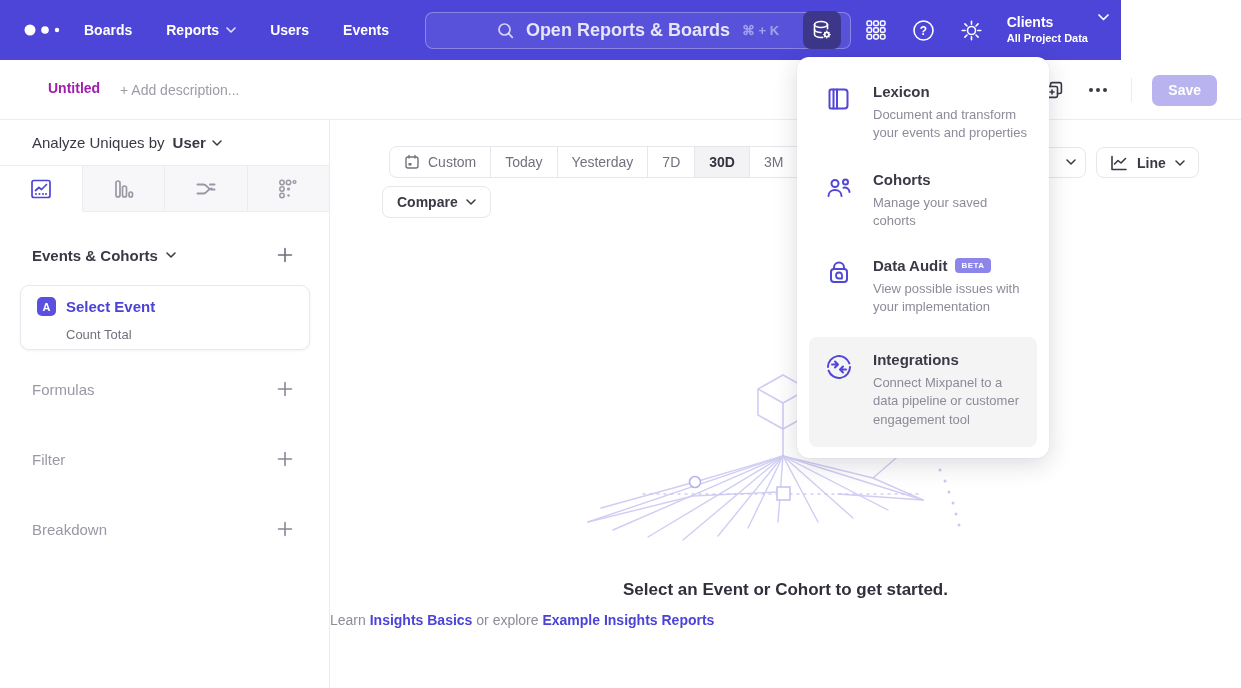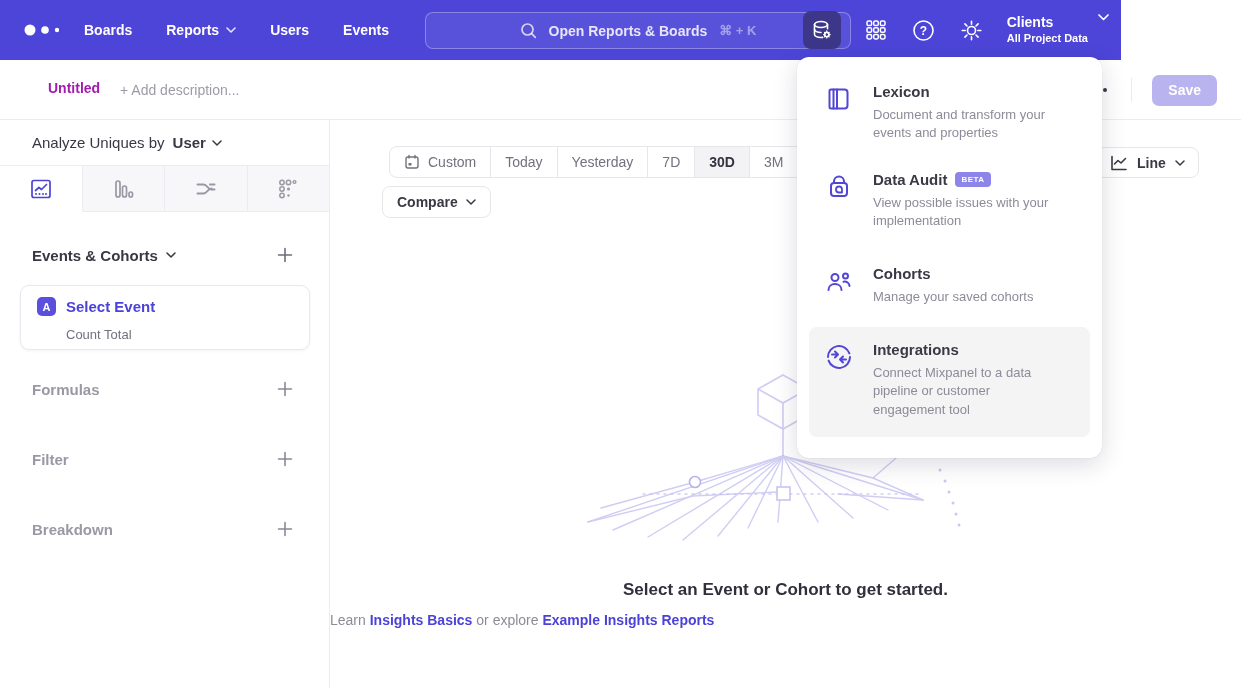--- a/index.html
+++ b/index.html
@@ -7,21 +7,21 @@
   body { font-family:"Liberation Sans", sans-serif; }
   .stage { position:relative; width:1241px; height:688px; overflow:hidden; background:#fff; }
 
   
   .topnav { position:absolute; left:0; top:0; width:1121px; height:60px; background:#4c45d8; display:flex; align-items:center; }
   .logo { margin-left:22px; width:46px; height:24px; display:flex; align-items:center; }
   .nav-menu { display:flex; align-items:center; margin-left:16px; gap:34px; }
   .nav-item { color:#fff; font-size:14px; font-weight:600; display:flex; align-items:center; gap:7px; cursor:pointer; }
   .nav-item svg { opacity:.85; }
   .searchbar { position:absolute; left:425px; top:12px; width:426px; height:37px; border:1px solid rgba(255,255,255,.30); background:rgba(255,255,255,.07); border-radius:8px; display:flex; align-items:center; justify-content:center; gap:12px; cursor:pointer; }
-  .searchbar .ph { color:rgba(255,255,255,.85); font-size:14px; font-weight:600; }
+  .searchbar .ph { color:rgba(255,255,255,.85); font-size:18px; font-weight:600; }
   .searchbar .kbd { color:rgba(255,255,255,.45); font-size:13px; font-weight:600; }
   .nav-right { position:absolute; right:12px; top:0; height:60px; display:flex; align-items:center; gap:22px; }
   .nav-iconbtn { width:38px; height:38px; border-radius:8px; display:flex; align-items:center; justify-content:center; cursor:pointer; }
   .nav-iconbtn.active { background:#3c3789; }
   .nav-ico { width:26px; height:26px; display:flex; align-items:center; justify-content:center; cursor:pointer; }
   .project { display:flex; align-items:flex-start; gap:10px; cursor:pointer; color:#fff; }
   .project .pname { font-size:14px; font-weight:700; line-height:1.25; }
   .project .pscope { font-size:11px; font-weight:700; line-height:1.25; }
 
   
@@ -39,21 +39,21 @@
   .sidebar { position:absolute; left:0; top:120px; width:330px; height:568px; background:#fff; border-right:1px solid #ececf0; }
   .analyze-row { position:absolute; left:0; top:0; width:100%; height:46px; display:flex; align-items:center; padding:0 32px; border-bottom:1px solid #ececf0; font-size:15px; color:#3a3844; }
   .analyze-row .lbl { margin-right:8px; }
   .analyze-row .val { font-weight:700; display:flex; align-items:center; gap:6px; cursor:pointer; }
   .viz-tabs { position:absolute; left:0; top:46px; width:100%; height:46px; display:flex; }
   .viz-tab { flex:1; display:flex; align-items:center; justify-content:center; background:#f7f7f9; border-bottom:1px solid #ececf0; border-right:1px solid #ececf0; cursor:pointer; }
   .viz-tab:last-child { border-right:none; }
   .viz-tab.sel { background:#fff; border-bottom:1px solid transparent; }
   .sec-row { position:absolute; left:0; width:100%; height:32px; display:flex; align-items:center; justify-content:space-between; padding:0 34px 0 32px; }
   .sec-row .t { font-size:15px; font-weight:700; color:#3a3844; display:flex; align-items:center; gap:8px; cursor:pointer; }
-  .sec-row .t-muted { font-size:15px; font-weight:700; color:#9a98a4; }
+  .sec-row .t-muted { font-size:15px; font-weight:400; color:#9a98a4; }
   .plus-btn { width:20px; height:20px; display:flex; align-items:center; justify-content:center; cursor:pointer; }
   .event-card { position:absolute; left:20px; top:165px; width:290px; height:65px; background:#fff; border:1px solid #e9e8f0; border-radius:9px; box-shadow:0 1px 3px rgba(50,50,90,.06); cursor:pointer; }
   .ec-row1 { position:absolute; left:16px; top:11px; display:flex; align-items:center; gap:10px; }
   .ec-badge { width:19px; height:19px; border-radius:5px; background:#5a50dd; color:#fff; font-size:11px; font-weight:700; display:flex; align-items:center; justify-content:center; }
   .ec-title { font-size:15px; font-weight:600; color:#4b42d9; }
   .ec-sub { position:absolute; left:45px; top:41px; font-size:13px; color:#73717e; }
 
   
   .main { position:absolute; left:330px; top:120px; width:911px; height:568px; background:#fff; }
   .seg-ctl { position:absolute; left:59px; top:26px; height:32px; display:flex; align-items:stretch; border:1px solid #e7e6ea; border-radius:8px; background:#fff; overflow:hidden; }
@@ -63,21 +63,21 @@
   .compare-btn { position:absolute; left:52px; top:66px; height:32px; padding:0 14px; display:flex; align-items:center; gap:8px; border:1px solid #e7e6ea; border-radius:8px; background:#fff; font-size:14px; font-weight:600; color:#3a3844; cursor:pointer; }
   .partial-btn { position:absolute; left:700px; top:27px; width:56px; height:31px; border:1px solid #e7e6ea; border-radius:8px; background:#fff; cursor:pointer; }
   .partial-btn svg { position:absolute; right:9px; top:11px; }
   .line-btn { position:absolute; left:766px; top:27px; height:31px; padding:0 13px; display:flex; align-items:center; gap:9px; border:1px solid #e7e6ea; border-radius:8px; background:#fff; font-size:14px; font-weight:600; color:#3a3844; cursor:pointer; }
   .empty-graphic { position:absolute; left:253px; top:250px; }
   .empty-heading { position:absolute; left:0; top:460px; width:100%; text-align:center; font-size:17px; font-weight:700; color:#312f3b; }
   .empty-links { position:absolute; left:0; top:492px; width:100%; font-size:14px; color:#8d8b98; }
   .empty-links a { color:#4b42d9; font-weight:700; text-decoration:none; cursor:pointer; }
 
   
-  .panel { position:absolute; left:797px; top:57px; width:305px; height:401px; background:#fff; border-radius:12px; box-shadow:0 6px 24px rgba(30,30,60,.16), 0 0 1px rgba(30,30,60,.2); z-index:60; padding:12px; }
+  .panel { position:absolute; left:797px; top:57px; width:252px; height:401px; background:#fff; border-radius:12px; box-shadow:0 6px 24px rgba(30,30,60,.16), 0 0 1px rgba(30,30,60,.2); z-index:60; padding:12px; }
   .p-item { display:flex; gap:20px; padding:14px 6px 12px 16px; border-radius:8px; cursor:pointer; }
   .p-item.hover { background:#f4f4f5; }
   .p-item .ic { width:28px; height:28px; flex-shrink:0; margin-top:2px; }
   .p-title { font-size:15px; font-weight:700; color:#3b3945; display:flex; align-items:center; gap:8px; }
   .p-desc { margin-top:6px; font-size:13px; line-height:1.42; color:#8d8b98; max-width:180px; }
   .beta { background:#8d85e9; color:#fff; font-size:8px; font-weight:700; letter-spacing:.5px; padding:3px 6px; border-radius:4px; }
   .mh-88{min-height:88px}.mh-94{min-height:94px}.mh-76{min-height:76px}.mh-110{min-height:110px}
 </style>
 </head>
 <body>
@@ -389,48 +389,48 @@
         <path d="M6 4.5h13.5c1.7 0 3 1.3 3 3v13c0 1.7-1.3 3-3 3H6c-.8 0-1.5-.7-1.5-1.5v-16C4.5 5.2 5.2 4.5 6 4.5Z"></path>
         <path d="M8.5 4.5v19M12 4.5v19"></path>
       </svg>
       <div>
         <div class="p-title">
             <span>Lexicon</span>
           </div>
         <div class="p-desc">Document and transform your events and properties</div>
       </div>
     </div>
+    <div class="p-item mh-76">
+      <svg class="ic" viewBox="0 0 28 28" fill="none" stroke="#5247d5" stroke-width="2" stroke-linecap="round" stroke-linejoin="round">
+        <circle cx="10" cy="10.5" r="3.5"></circle>
+        <path d="M3.5 23c0-3.6 2.9-6 6.5-6s6.5 2.4 6.5 6"></path>
+        <circle cx="20.5" cy="9" r="2.5"></circle>
+        <path d="M18.5 14.7c3-.6 6 1.3 6 4.3"></path>
+      </svg>
+      <div>
+        <div class="p-title">
+            <span>Cohorts</span>
+          </div>
+        <div class="p-desc">Manage your saved cohorts</div>
+      </div>
+    </div>
     <div class="p-item mh-94">
       <svg class="ic" viewBox="0 0 28 28" fill="none" stroke="#5247d5" stroke-width="2" stroke-linecap="round" stroke-linejoin="round">
         <path d="M9 10V8.5a5 5 0 0 1 10 0V10"></path>
         <rect x="6" y="10" width="16" height="13" rx="3"></rect>
         <path d="M17 16.5a3 3 0 1 0-3 3h3v-3Z" stroke-width="1.8"></path>
       </svg>
       <div>
         <div class="p-title">
           <span>Data Audit</span>
           <span class="beta">BETA</span>
         </div>
         <div class="p-desc">View possible issues with your implementation</div>
       </div>
     </div>
-    <div class="p-item mh-76">
-      <svg class="ic" viewBox="0 0 28 28" fill="none" stroke="#5247d5" stroke-width="2" stroke-linecap="round" stroke-linejoin="round">
-        <circle cx="10" cy="10.5" r="3.5"></circle>
-        <path d="M3.5 23c0-3.6 2.9-6 6.5-6s6.5 2.4 6.5 6"></path>
-        <circle cx="20.5" cy="9" r="2.5"></circle>
-        <path d="M18.5 14.7c3-.6 6 1.3 6 4.3"></path>
-      </svg>
-      <div>
-        <div class="p-title">
-            <span>Cohorts</span>
-          </div>
-        <div class="p-desc">Manage your saved cohorts</div>
-      </div>
-    </div>
     <div class="p-item hover mh-110">
       <svg class="ic" viewBox="0 0 28 28" fill="none" stroke="#5247d5" stroke-width="2" stroke-linecap="round" stroke-linejoin="round">
         <path d="M25 14a11 11 0 0 1-21.4 3.6M3 14A11 11 0 0 1 24.4 10.4"></path>
         <path d="M7 11.5 L12.5 11.5 M10 8.5l3 3-3 3"></path>
         <path d="M21 16.5 L15.5 16.5 M18 13.5l-3 3 3 3"></path>
       </svg>
       <div>
         <div class="p-title">
             <span>Integrations</span>
           </div>

